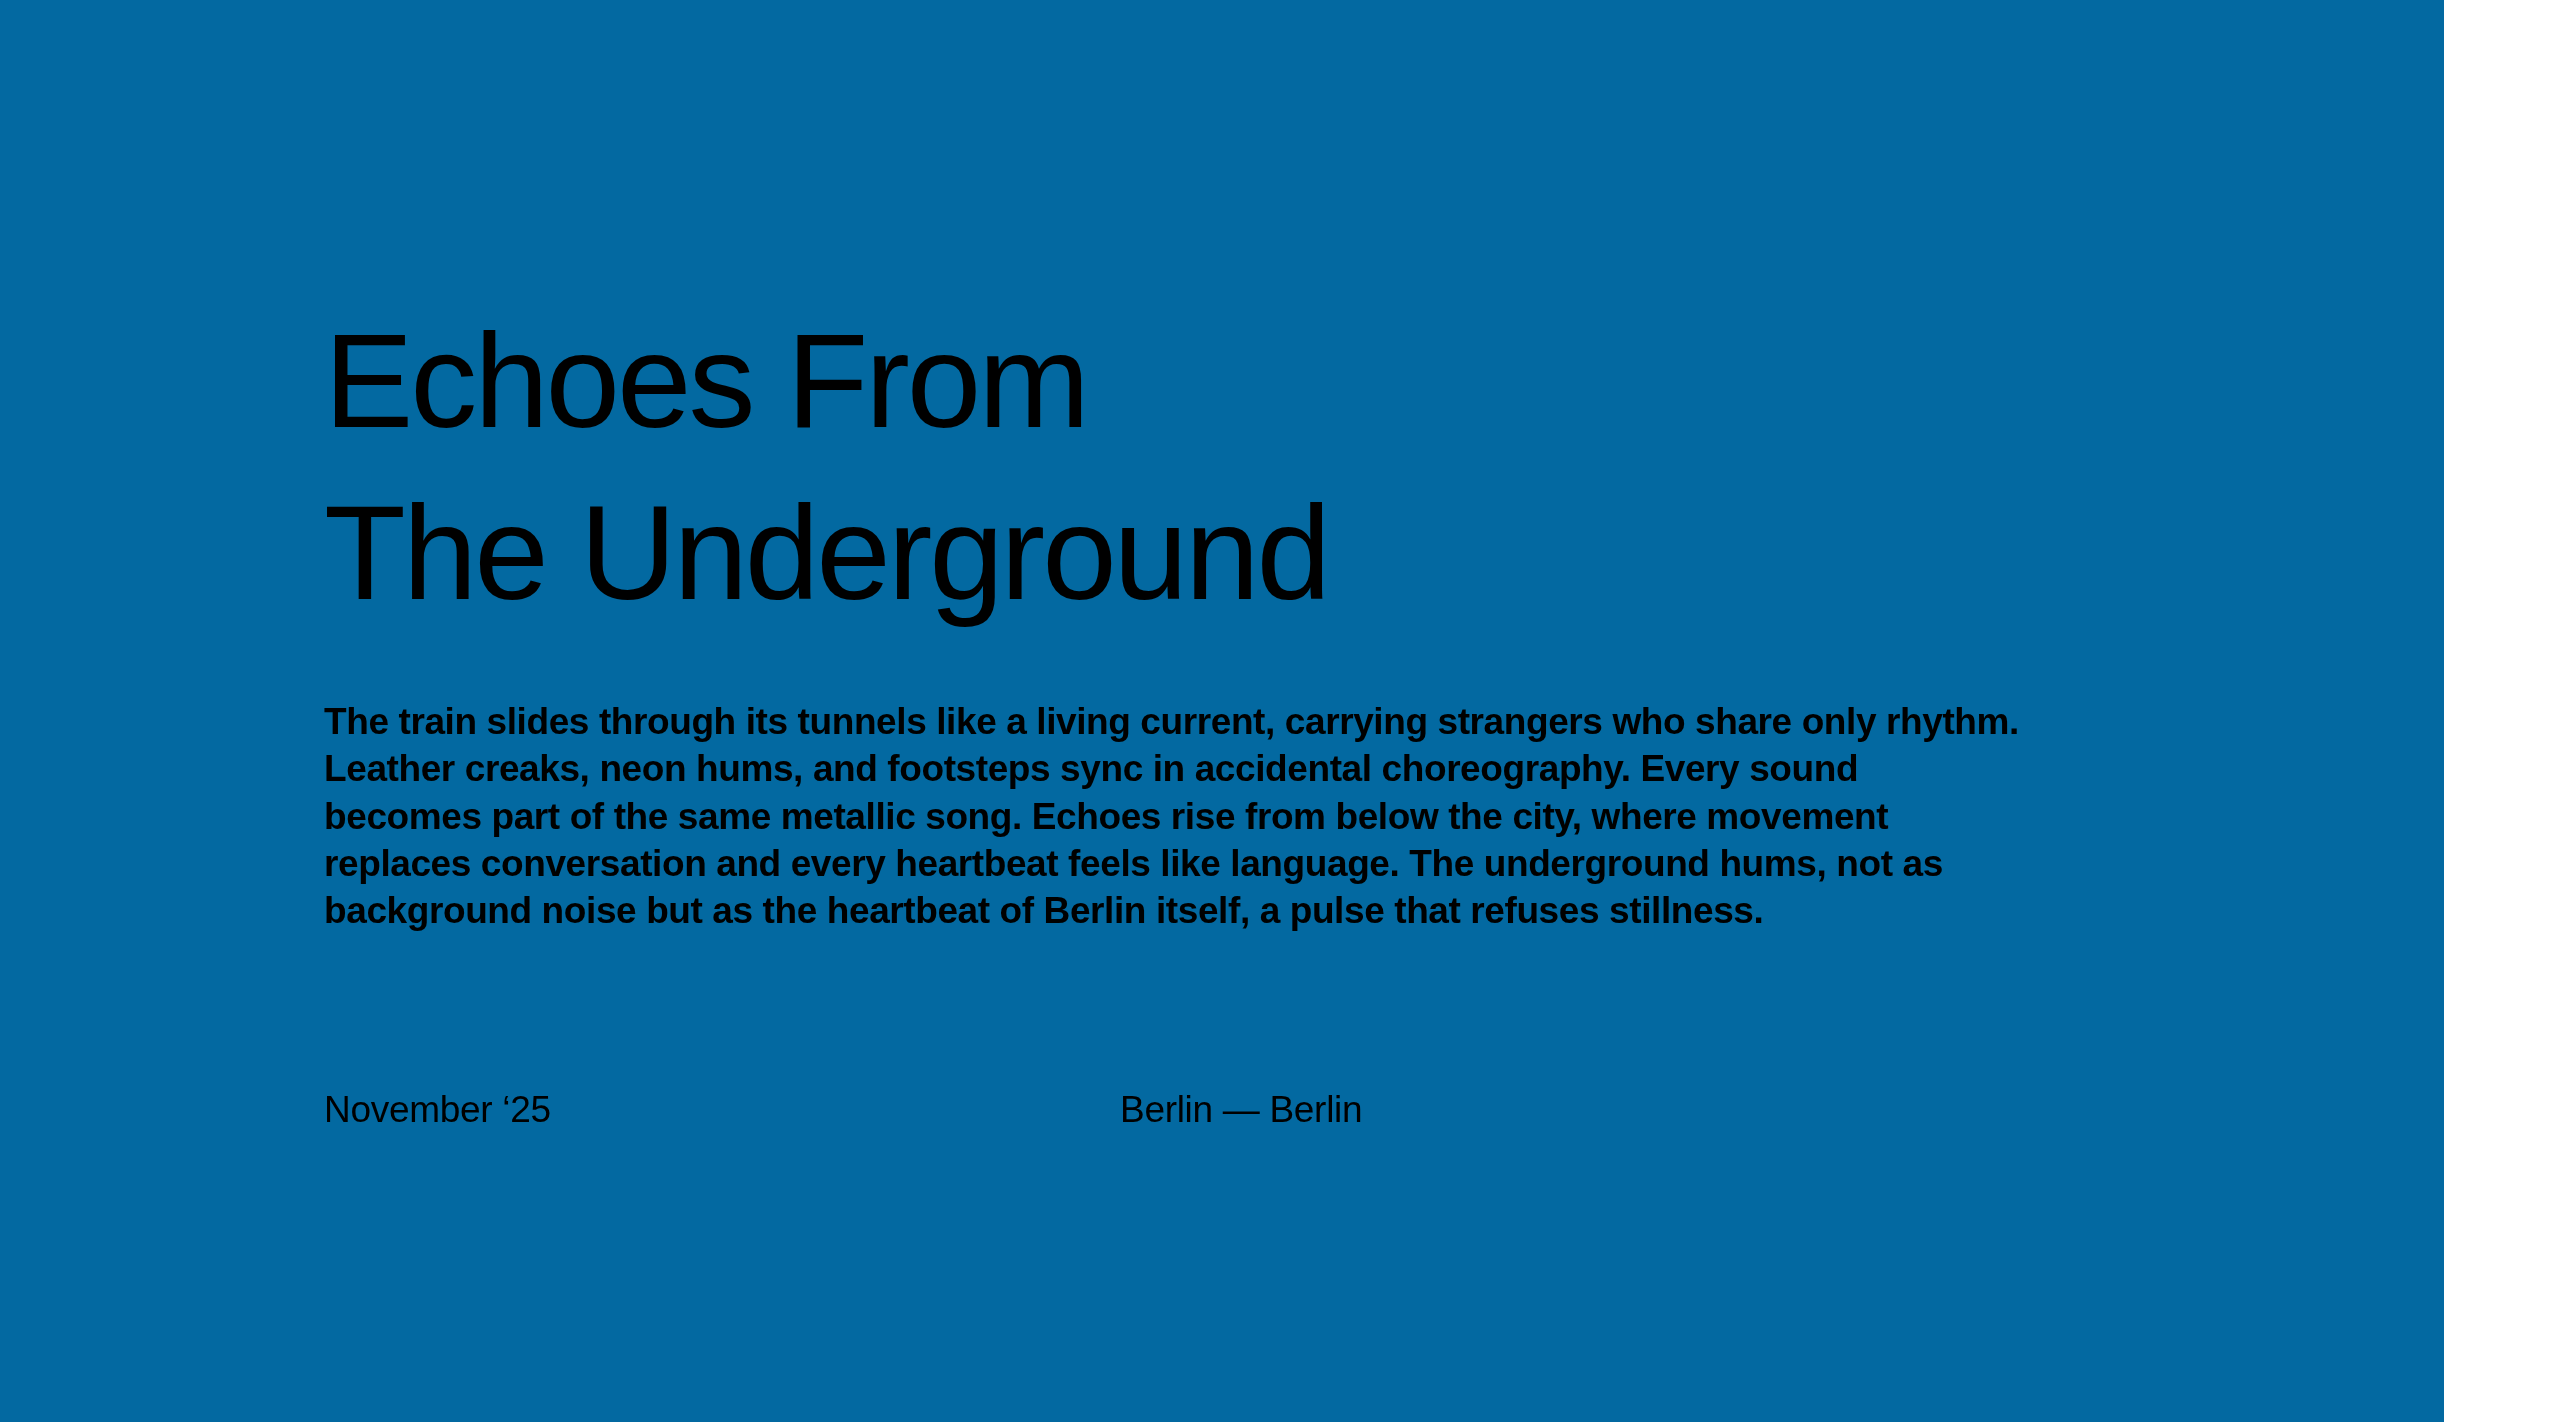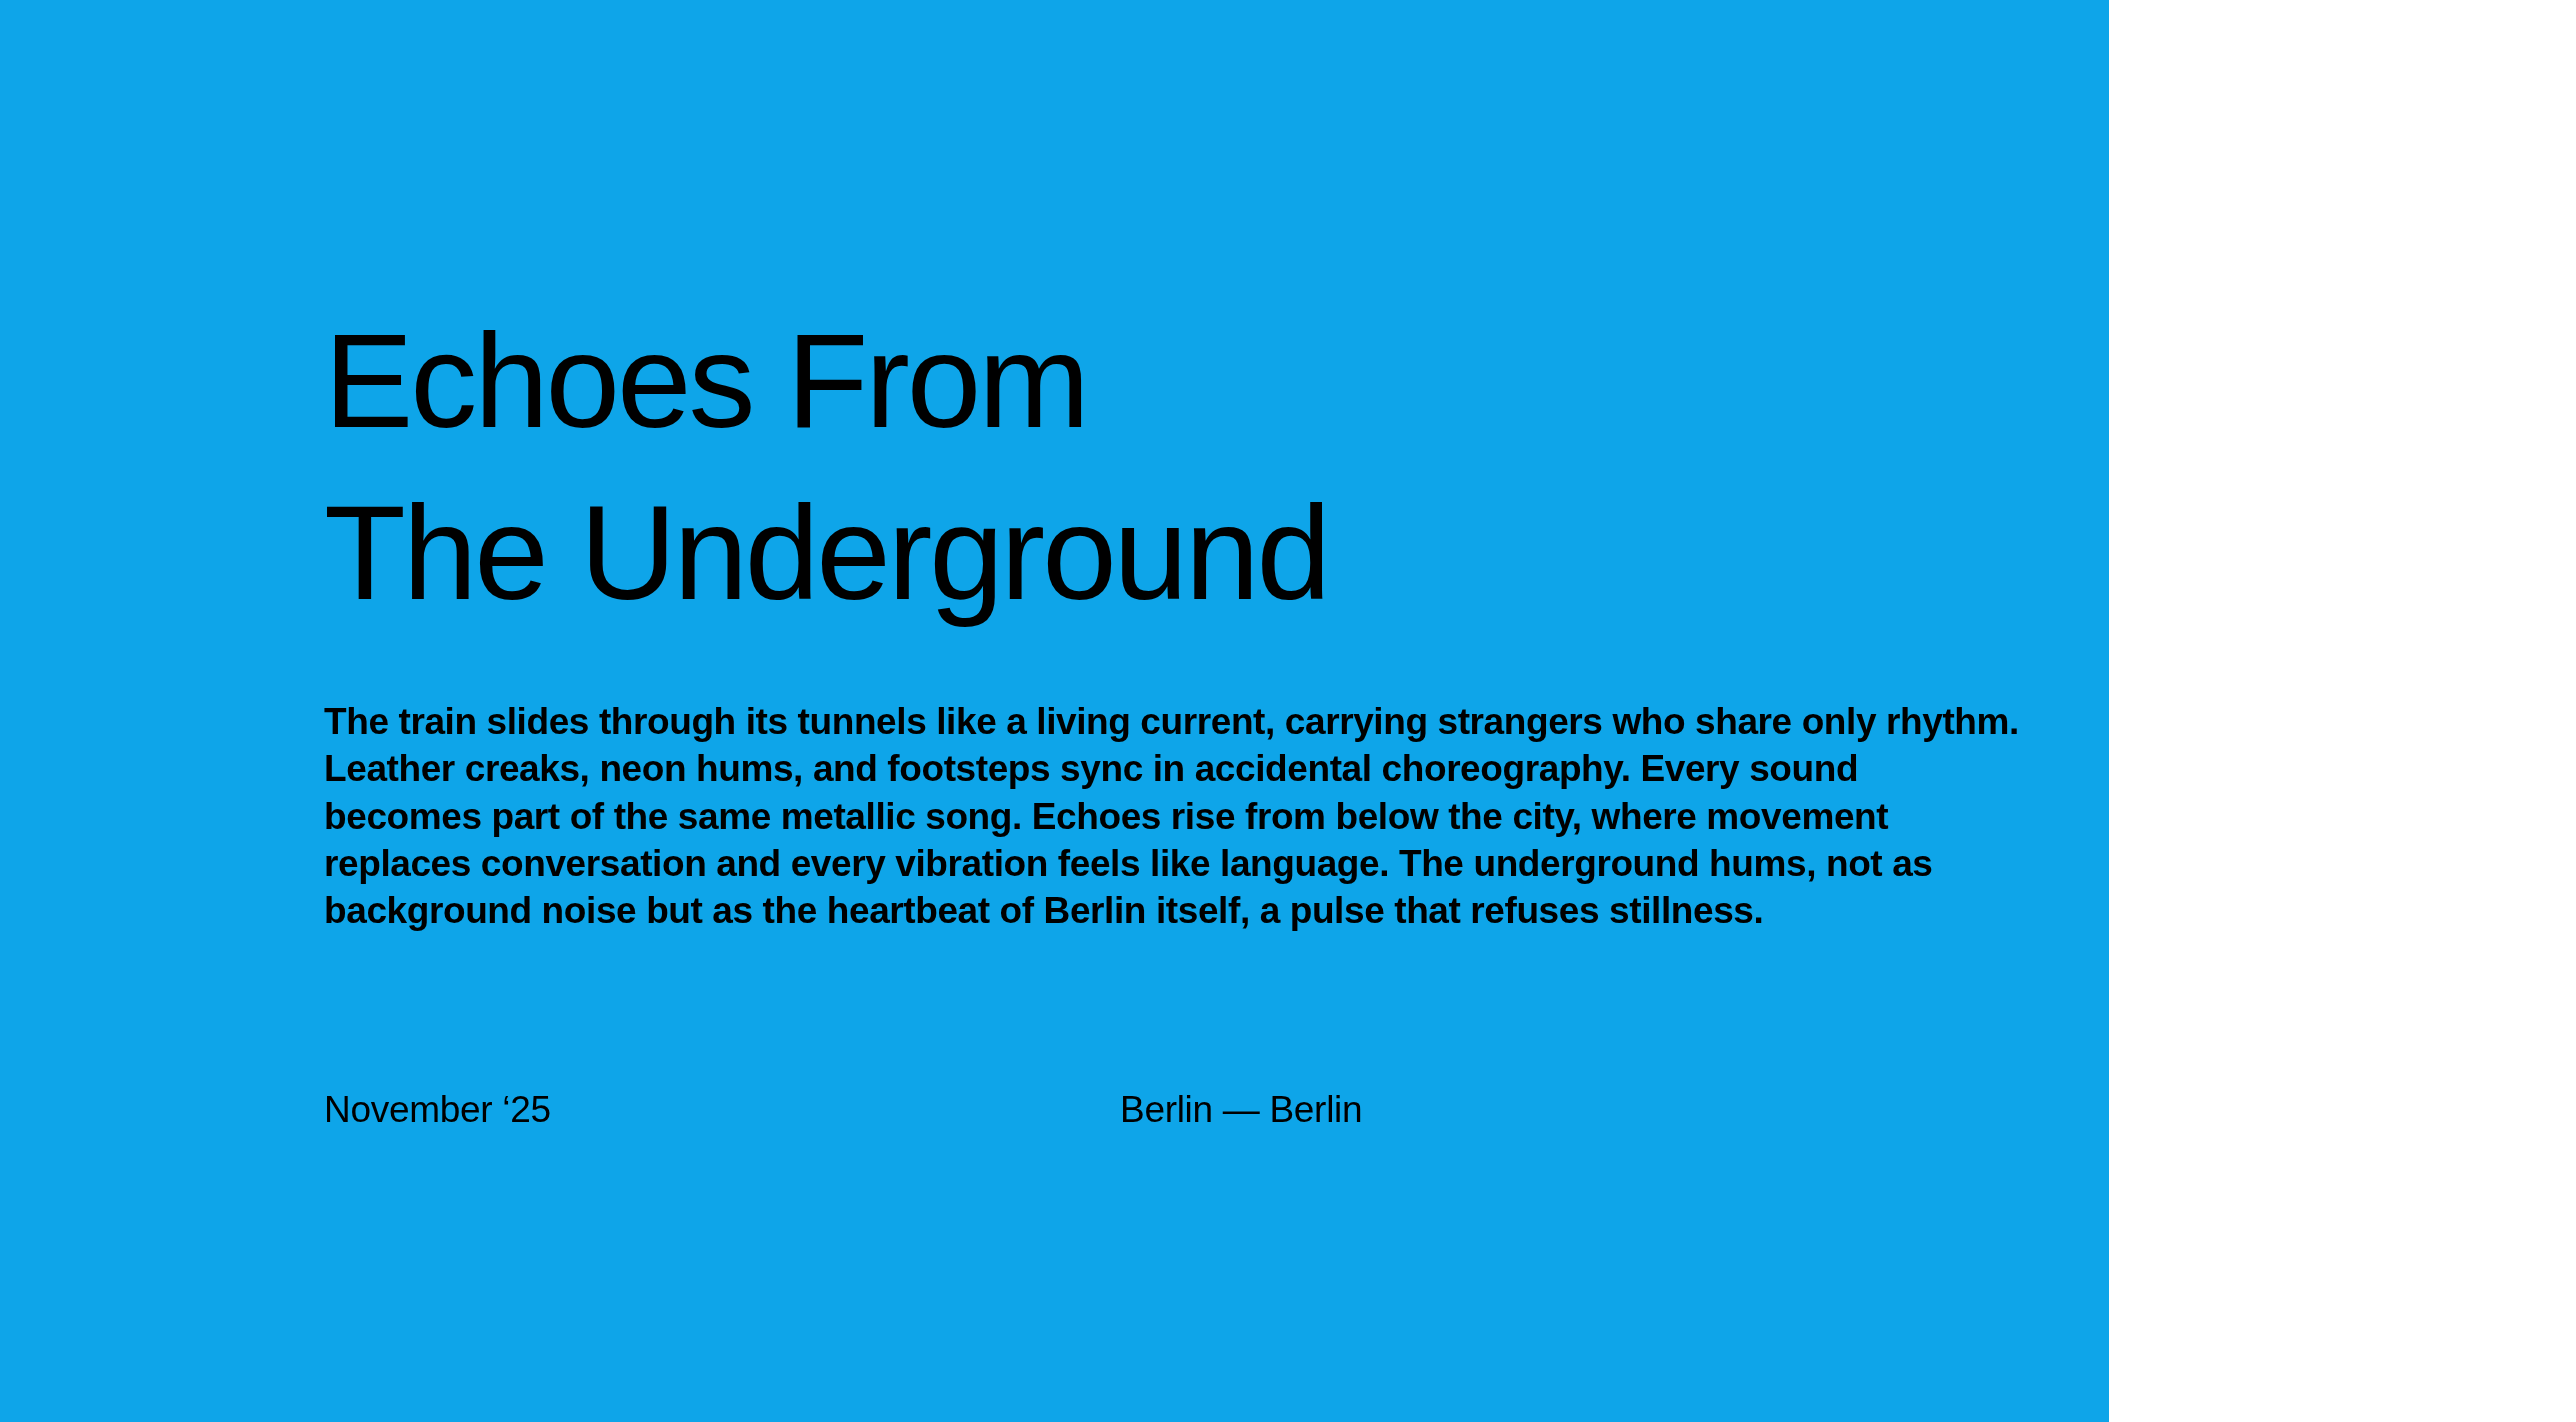--- a/index.html
+++ b/index.html
@@ -9,23 +9,23 @@
   }
   body {
     width: 2576px;
     height: 1422px;
     font-family: "Liberation Sans", sans-serif;
     color: #000000;
     overflow: hidden;
   }
   .page {
     position: relative;
-    width: 2109px;
+    width: 2444px;
     height: 1422px;
-    background: #0ea5e9;
+    background: #0369a1;
   }
   .title-block {
     position: absolute;
     left: 324px;
     top: 295px;
     width: 1968px;
   }
   .title-line {
     font-size: 134px;
     line-height: 1.28;
@@ -79,21 +79,21 @@
 
   <div class="title-block">
     <div class="title-line">Echoes From</div>
     <div class="title-line">The Underground</div>
   </div>
 
   <div class="body-block">
     <div class="body-line">The train slides through its tunnels like a living current, carrying strangers who share only rhythm.</div>
     <div class="body-line">Leather creaks, neon hums, and footsteps sync in accidental choreography. Every sound</div>
     <div class="body-line">becomes part of the same metallic song. Echoes rise from below the city, where movement</div>
-    <div class="body-line">replaces conversation and every vibration feels like language. The underground hums, not as</div>
+    <div class="body-line">replaces conversation and every heartbeat feels like language. The underground hums, not as</div>
     <div class="body-line">background noise but as the heartbeat of Berlin itself, a pulse that refuses stillness.</div>
   </div>
 
   <div class="meta-row">
     <div class="meta-date">November ‘25</div>
     <div class="meta-place">Berlin — Berlin</div>
   </div>
 
 </div>
 

